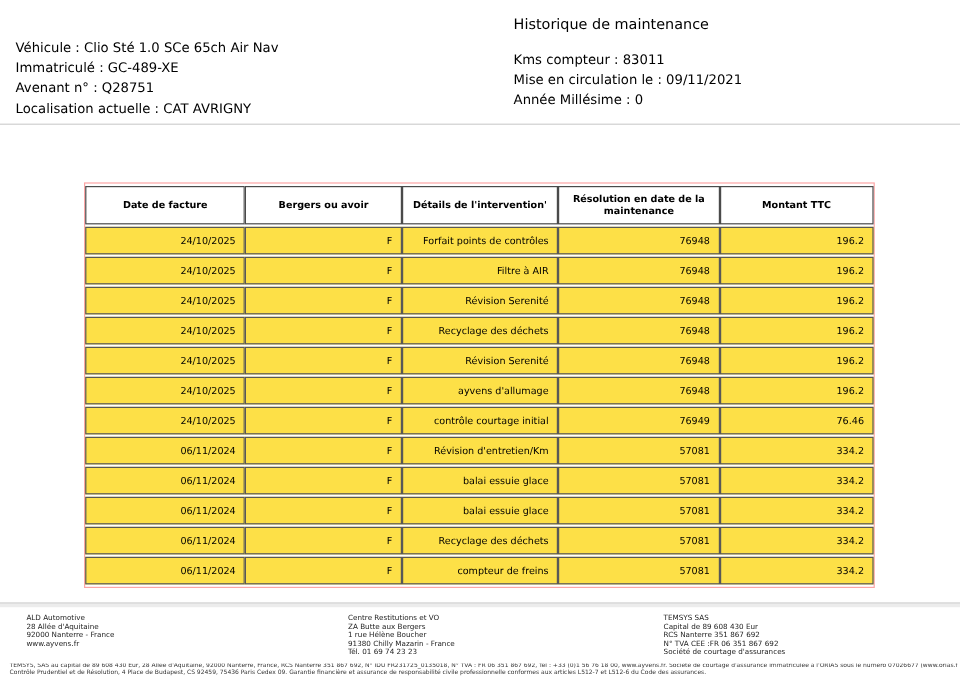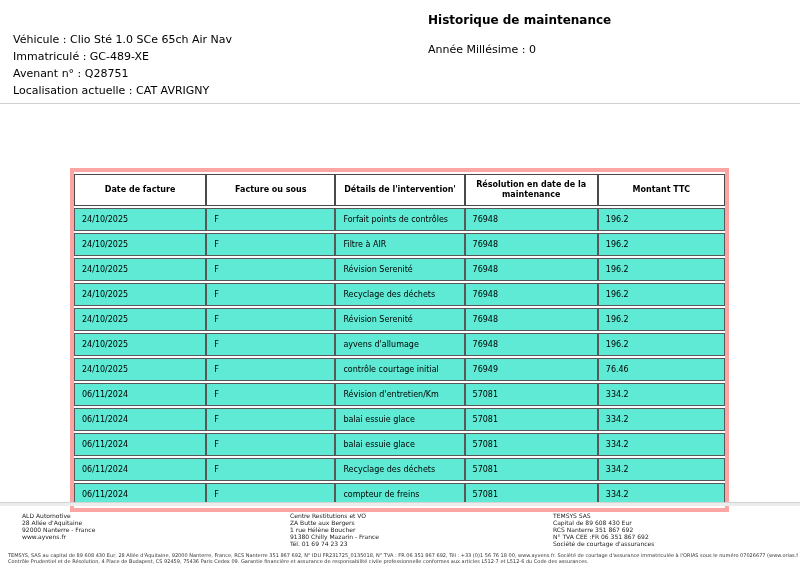--- a/index.html
+++ b/index.html
@@ -4,38 +4,38 @@
 <style>
   html,body { margin:0; padding:0; background:#ffffff; }
   .page {
     position:relative; width:800px; height:565px; background:#ffffff;
     color:#000; font-family:"DejaVu Sans","Liberation Sans",sans-serif;
     overflow:hidden;
   }
   
   .hdr-left { position:absolute; left:13px; top:31px; font-size:11px; line-height:17px; }
   .hdr-right { position:absolute; left:428px; top:13px; }
-  .doc-title { font-size:12px; font-weight:bold; margin:0 0 14px 0; }
+  .doc-title { font-size:12px; font-weight:normal; margin:0 0 14px 0; }
   .hdr-right .line { font-size:11px; line-height:17px; }
   .rule-top { position:absolute; left:0; top:103px; width:800px; height:0; border-top:1px solid #cfcfcf; }
   
   table.maint {
-    position:absolute; left:70px; top:168px; width:659px;
+    position:absolute; left:70px; top:152px; width:659px;
     border-collapse:separate; border-spacing:0 2px;
-    border:4px solid #fca5a5; table-layout:fixed;
+    border:1px solid #fca5a5; table-layout:fixed;
     font-size:8px;
   }
   table.maint th {
     border:1px solid #4a4a4a; background:#fff;
     font-size:8px; font-weight:bold; text-align:center; vertical-align:middle;
     height:28px; padding:1px 6px; line-height:10px;
   }
   table.maint td {
-    border:1px solid #585858; background:#5eead4;
-    height:21px; padding:0 7px; vertical-align:middle; text-align:left;
+    border:1px solid #585858; background:#fde047;
+    height:21px; padding:0 7px; vertical-align:middle; text-align:right;
     white-space:nowrap; overflow:hidden;
   }
   .c1{width:131px}.c2{width:128px}.c3{width:128px}.c4{width:132px}.c5{width:126px}
   
   .rule-bottom { position:absolute; left:0; top:502px; width:800px; height:3px; background:#ececec; border-top:1px solid #d4d4d4; }
   .foot-col { position:absolute; top:512px; font-size:6px; line-height:7px; color:#222; }
   .foot-1 { left:22px; }
   .foot-2 { left:290px; }
   .foot-3 { left:553px; }
   .legal { position:absolute; left:8px; top:553px; width:790px; font-size:5px; line-height:5.6px; color:#333; white-space:nowrap; overflow:hidden; }
@@ -47,37 +47,39 @@
 
   <div class="hdr-left">
     <div>Véhicule : Clio Sté 1.0 SCe 65ch Air Nav</div>
     <div>Immatriculé : GC-489-XE</div>
     <div>Avenant n° : Q28751</div>
     <div>Localisation actuelle : CAT AVRIGNY</div>
   </div>
 
   <div class="hdr-right">
     <div class="doc-title">Historique de maintenance</div>
+    <div class="line">Kms compteur : 83011</div>
+    <div class="line">Mise en circulation le : 09/11/2021</div>
     <div class="line">Année Millésime : 0</div>
   </div>
 
   <div class="rule-top"></div>
 
   <table class="maint">
     <colgroup>
       <col class="c1">
         <col class="c2">
         <col class="c3">
         <col class="c4">
         <col class="c5">
     </colgroup>
     <thead>
       <tr>
         <th>Date de facture</th>
-        <th>Facture ou sous</th>
+        <th>Bergers ou avoir</th>
         <th>Détails de l'intervention'</th>
         <th>Résolution en date de la maintenance</th>
         <th>Montant TTC</th>
       </tr>
     </thead>
     <tbody id="maint-body">
         <tr>
           <td>24/10/2025</td>
           <td>F</td>
           <td>Forfait points de contrôles</td>

